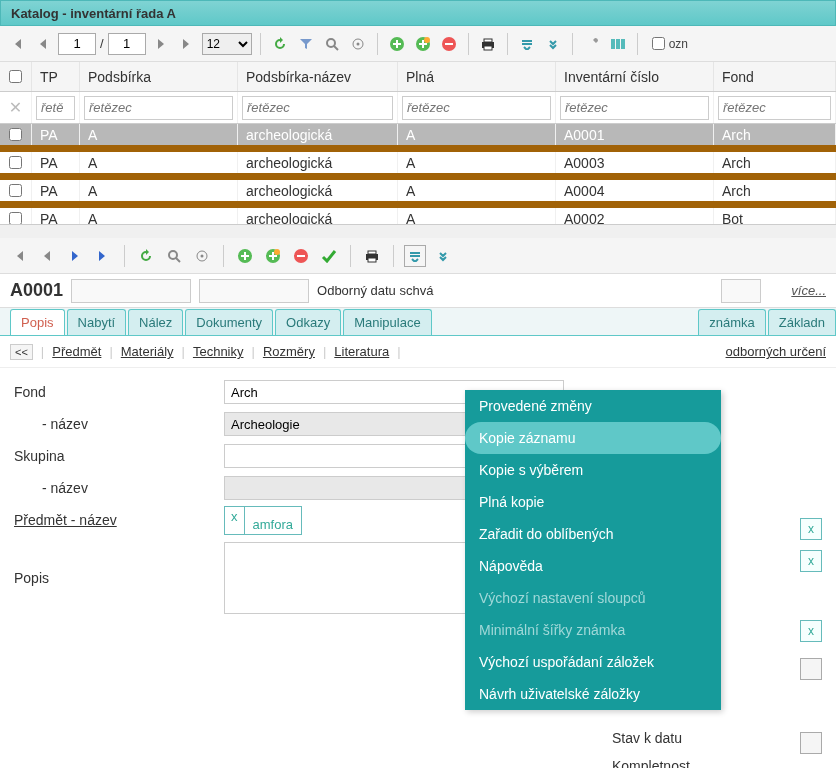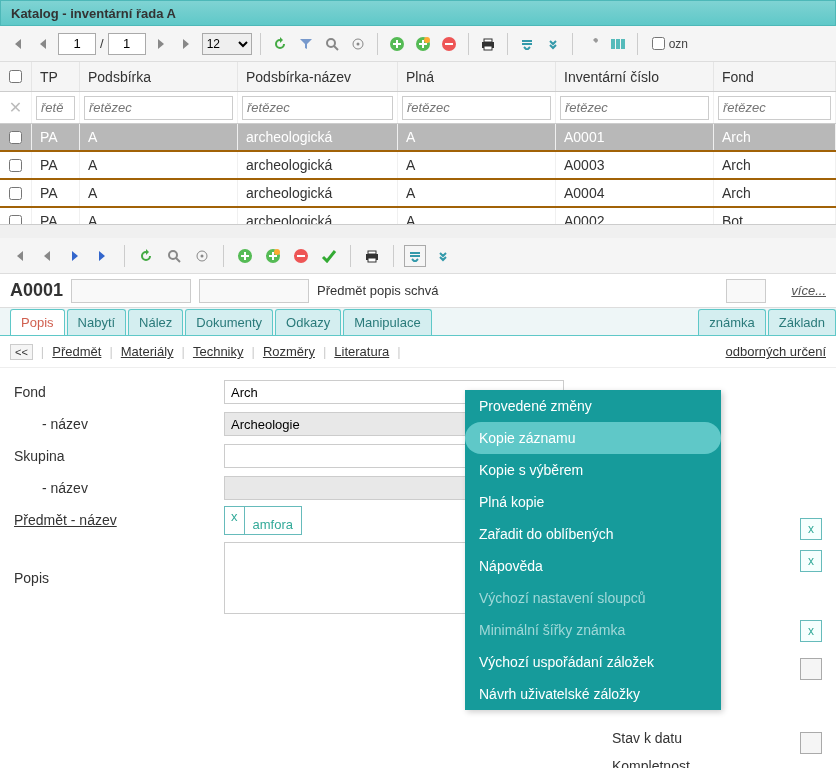--- a/index.html
+++ b/index.html
@@ -23,21 +23,21 @@
 .col-podn { width: 160px; }
 .col-rada { width: 158px; }
 .col-inv { width: 158px; }
 .col-fond { width: 122px; }
 
 .filter-row { display: flex; height: 32px; align-items: center; border-bottom: 1px solid #ccc; background: #fff; }
 .filter-row .cell { padding: 2px 4px; border-right: 1px solid #f0f0f0; height: 100%; display: flex; align-items: center; }
 .filter-row input { width: 100%; height: 24px; border: 1px solid #ccc; font-style: italic; color: #999; padding: 0 4px; font-size: 13px; }
 .filter-row .close-x { color: #bbb; font-size: 16px; cursor: pointer; }
 
-.grid-row { display: flex; height: 28px; align-items: center; border-bottom: 2px solid #a16207; background: #fff; }
+.grid-row { display: flex; height: 28px; align-items: center; border-bottom: 7px solid #a16207; background: #fff; }
 .grid-row.selected { background: #b8b8b8; color: #fff; }
 .grid-row .cell { padding: 0 8px; border-right: 1px solid #f0f0f0; height: 100%; display: flex; align-items: center; font-size: 14px; }
 
 .grid-body { height: 100px; overflow: hidden; }
 .grid-scroll { height: 14px; background: #f0f0f0; border-top: 1px solid #ccc; }
 
 .detail-toolbar { background: #f5f5f5; height: 36px; display: flex; align-items: center; gap: 6px; padding: 0 8px; border-bottom: 1px solid #ddd; position: relative; }
 
 .record-header { height: 34px; display: flex; align-items: center; padding: 0 10px; gap: 8px; border-bottom: 1px solid #ddd; }
 .record-id { font-size: 18px; font-weight: bold; }
@@ -353,21 +353,21 @@
       <svg width="14" height="12">
         <path d="M4 3l3 3 3-3M4 7l3 3 3-3" stroke="#39a" stroke-width="2" fill="none"></path>
       </svg>
     </span>
 </div>
 
 <div class="record-header">
   <span class="record-id">A0001</span>
   <input class="record-field" style="width: 120px;">
   <input class="record-field" style="width: 110px;">
-  <span>Předmět popis schvá</span>
+  <span>Odborný datu schvá</span>
   <input class="record-field" style="width: 40px; margin-left: 280px;">
   <span class="more-link">více...</span>
 </div>
 
 <div class="tabs">
   <div class="tab active">Popis</div>
   <div class="tab">Nabytí</div>
   <div class="tab">Nález</div>
   <div class="tab">Dokumenty</div>
   <div class="tab">Odkazy</div>

